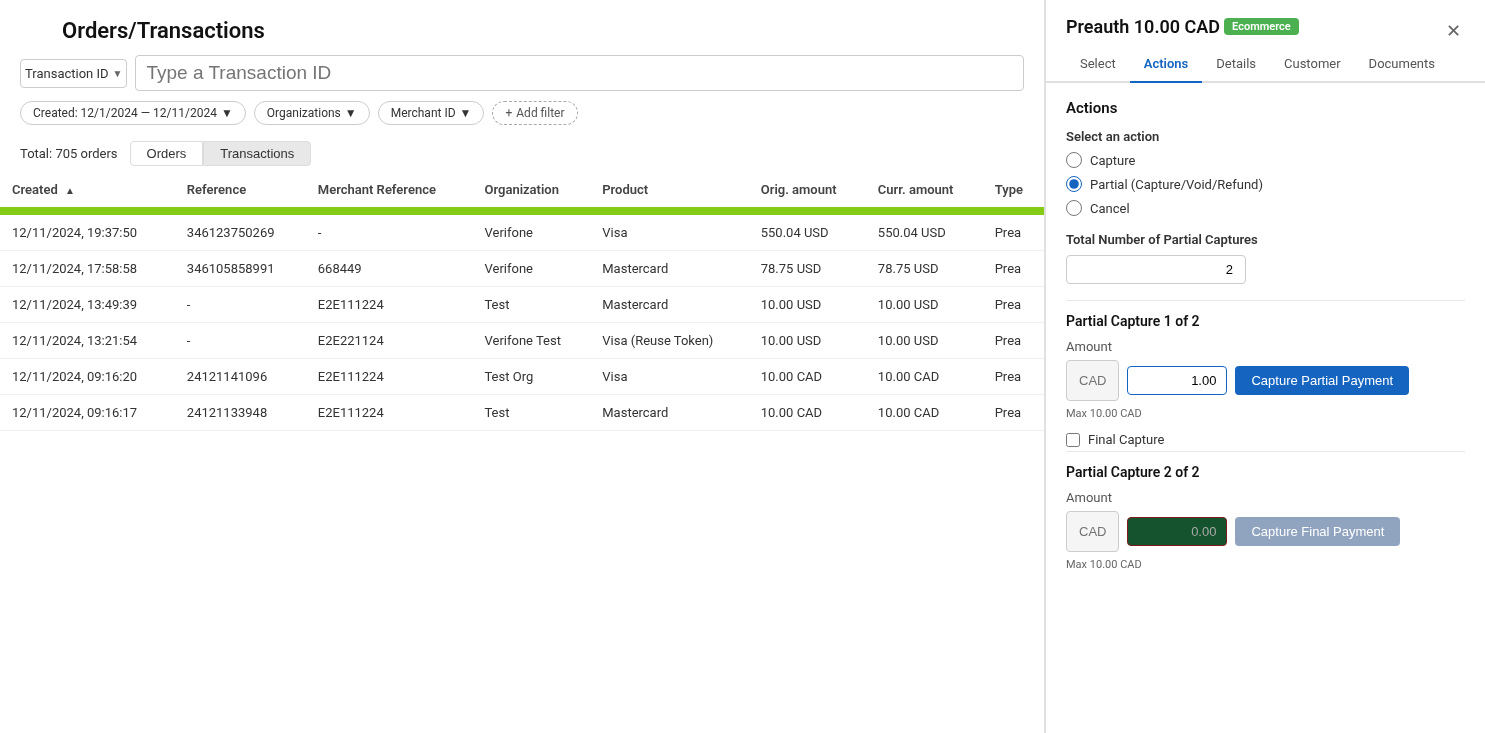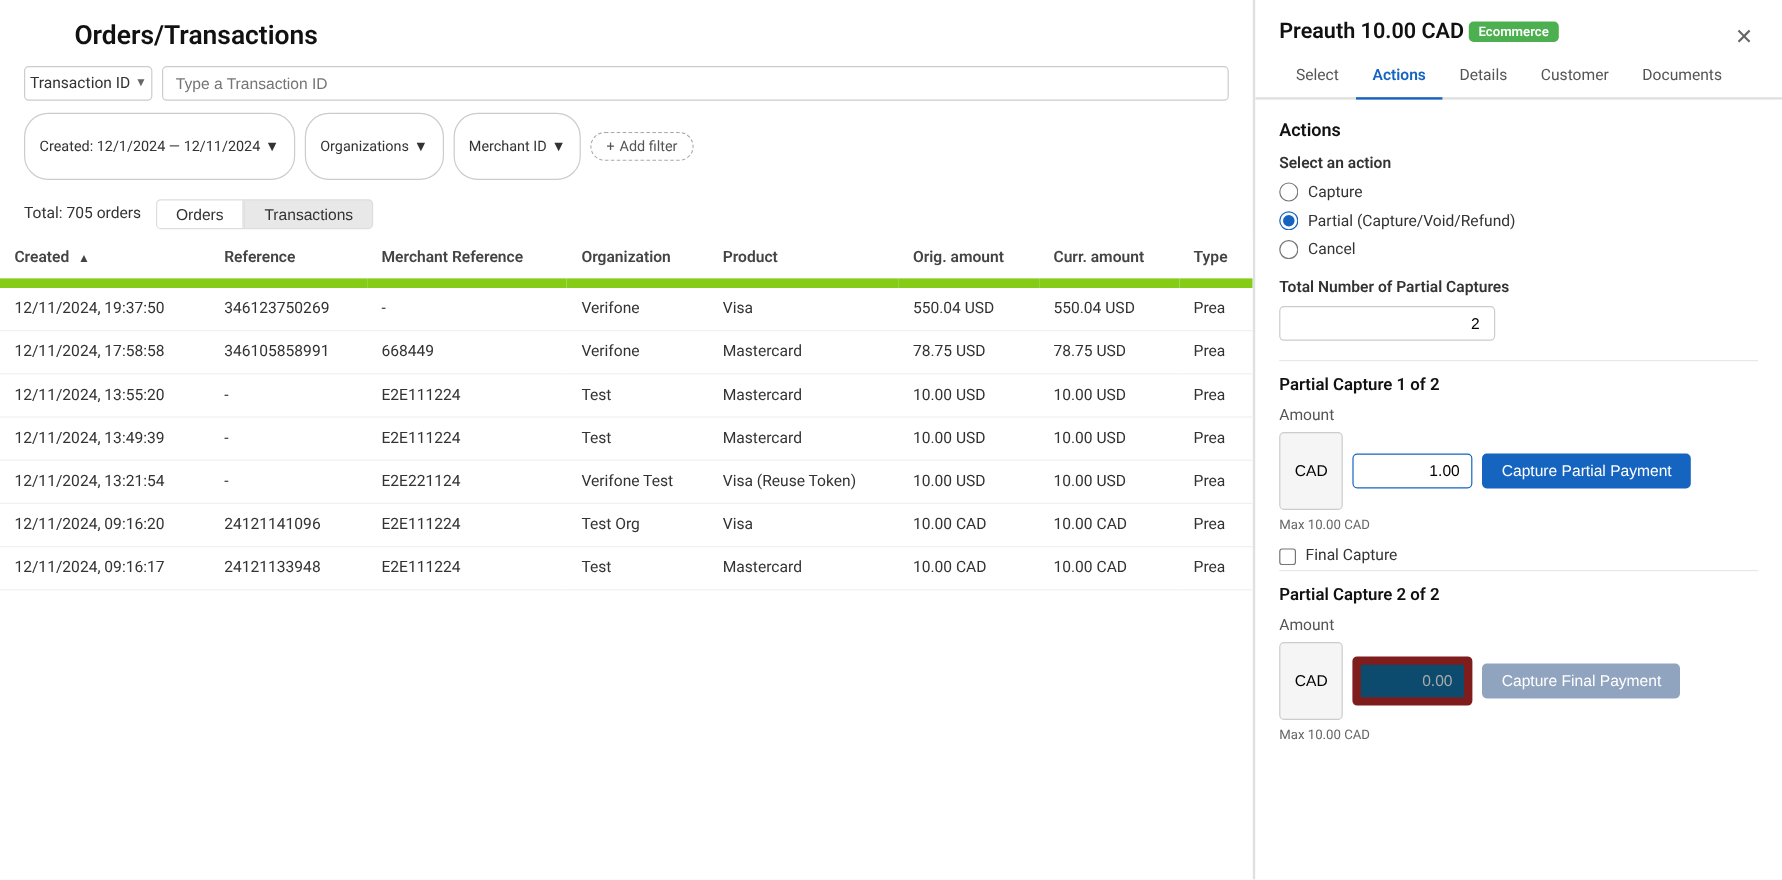--- a/index.html
+++ b/index.html
@@ -47,39 +47,39 @@
     .filter-dropdown .chevron {
       font-size: 10px;
       color: #666;
     }
 
     .search-input {
       flex: 1;
       border: 1px solid #ccc;
       border-radius: 4px;
       padding: 6px 10px;
-      font-size: 13px;
+      font-size: 19px;
       color: #0369a1;
       outline: none;
     }
 
     .filter-bar {
       display: flex;
       align-items: center;
       gap: 8px;
       padding: 0 20px 10px;
     }
 
     .filter-chip {
       display: flex;
       align-items: center;
       gap: 4px;
       border: 1px solid #ccc;
       border-radius: 20px;
-      padding: 20px 12px;
+      padding: 4px 12px;
       font-size: 12px;
       color: #333;
       background: #fff;
       cursor: pointer;
     }
 
     .add-filter-btn {
       display: flex;
       align-items: center;
       gap: 4px;
@@ -300,45 +300,45 @@
     .amount-row {
       display: flex;
       align-items: center;
       gap: 8px;
       margin-bottom: 6px;
     }
 
     .currency-btn {
       border: 1px solid #ccc;
       border-radius: 4px;
-      padding: 24px 12px;
-      font-size: 13px;
-      color: #000000;
+      padding: 12px 12px;
+      font-size: 13px;
+      color: #737373;
       background: #f5f5f5;
       cursor: pointer;
     }
 
     .amount-input {
       border: 1px solid #1565c0;
       border-radius: 4px;
       padding: 6px 10px;
       font-size: 13px;
       width: 100px;
       text-align: right;
       outline: none;
     }
 
     .amount-input-disabled {
-      border: 7px solid #7f1d1d;
+      border: 1px solid #7f1d1d;
       border-radius: 4px;
       padding: 6px 10px;
       font-size: 13px;
       width: 100px;
       text-align: right;
-      background: #0c4a6e;
+      background: #14532d;
       color: #aaa;
     }
 
     .capture-btn {
       background: #1565c0;
       color: #fff;
       border: none;
       border-radius: 4px;
       padding: 7px 16px;
       font-size: 13px;
@@ -452,30 +452,20 @@
             <td>Prea</td>
           </tr>
           <tr>
             <td>12/11/2024, 17:58:58</td>
             <td>346105858991</td>
             <td>668449</td>
             <td>Verifone</td>
             <td>Mastercard</td>
             <td>78.75 USD</td>
             <td>78.75 USD</td>
-            <td>Prea</td>
-          </tr>
-          <tr>
-            <td>12/11/2024, 13:55:20</td>
-            <td>-</td>
-            <td>E2E111224</td>
-            <td>Test</td>
-            <td>Mastercard</td>
-            <td>10.00 USD</td>
-            <td>10.00 USD</td>
             <td>Prea</td>
           </tr>
           <tr>
             <td>12/11/2024, 13:49:39</td>
             <td>-</td>
             <td>E2E111224</td>
             <td>Test</td>
             <td>Mastercard</td>
             <td>10.00 USD</td>
             <td>10.00 USD</td>

